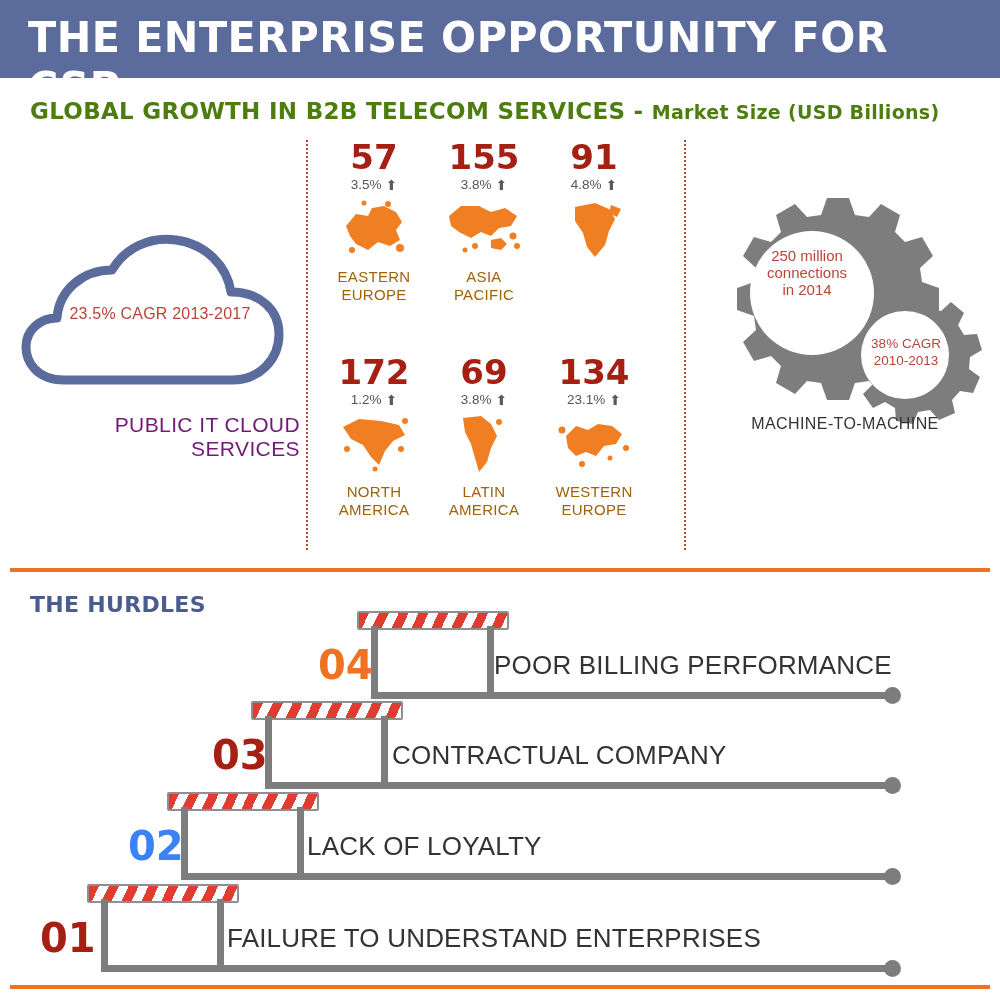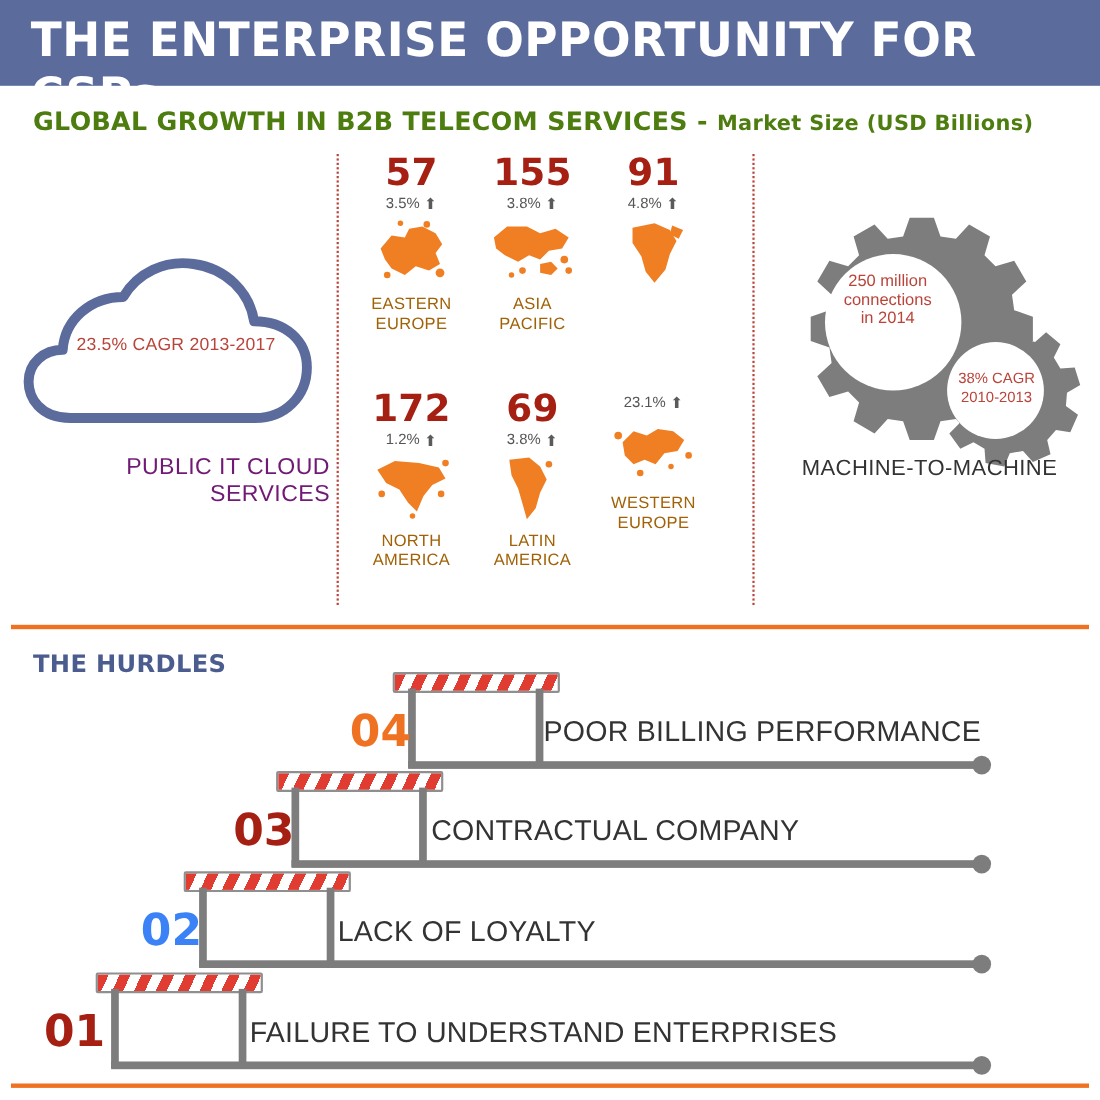--- a/index.html
+++ b/index.html
@@ -60,21 +60,21 @@
   }
   .region .arrow{color:#5a5a5a;font-size:14px;line-height:10px;}
   .region .mapbox{height:62px;display:flex;align-items:center;justify-content:center;margin-top:6px;}
   .region .name{
     color:#a16207;font-size:15px;line-height:18px;margin-top:8px;letter-spacing:.3px;
   }
   
   #gears{position:absolute;left:700px;top:195px;width:290px;height:250px;}
   #m2m-label{
     position:absolute;left:700px;top:415px;width:290px;text-align:center;
-    color:#333;font-size:20px;letter-spacing:.4px;
+    color:#333;font-size:16px;letter-spacing:.4px;
   }
   .gear-text{
     position:absolute;text-align:center;color:#b9443a;line-height:17px;
   }
   #gear-big-text{left:48px;top:52px;width:118px;font-size:15px;}
   #gear-small-text{left:158px;top:140px;width:96px;font-size:13.5px;}
   
   .hrule{position:absolute;left:10px;width:980px;height:4px;background:#ef7222;}
   #rule-top{top:568px;}
   #rule-bottom{top:985px;}
@@ -219,20 +219,21 @@
           <path d="M6 4 L24 2 L34 10 L40 22 L34 34 L30 48 L22 58 L18 44 L14 30 L8 18 Z"></path>
           <circle cx="42" cy="8" r="3"></circle>
         </g>
       </svg>
     </div>
     <div class="name"><span style="white-space:pre-line">LATIN
 AMERICA</span></div>
   </div>
 
   <div class="region" style="left:220px;top:215px;">
+    <div class="val">134</div>
     <div class="pct">
       <span>23.1%</span>
       <span class="arrow">⬆</span>
     </div>
     <div class="mapbox">
       <svg width="76" height="56" viewBox="0 0 76 56">
         <g fill="#f07f23">
           <path d="M10 20 L20 10 L32 14 L42 8 L56 10 L66 18 L60 28 L48 30 L40 40 L30 36 L20 40 L12 32 Z"></path>
           <circle cx="6" cy="14" r="3.5"></circle>
             <circle cx="70" cy="32" r="3"></circle>

